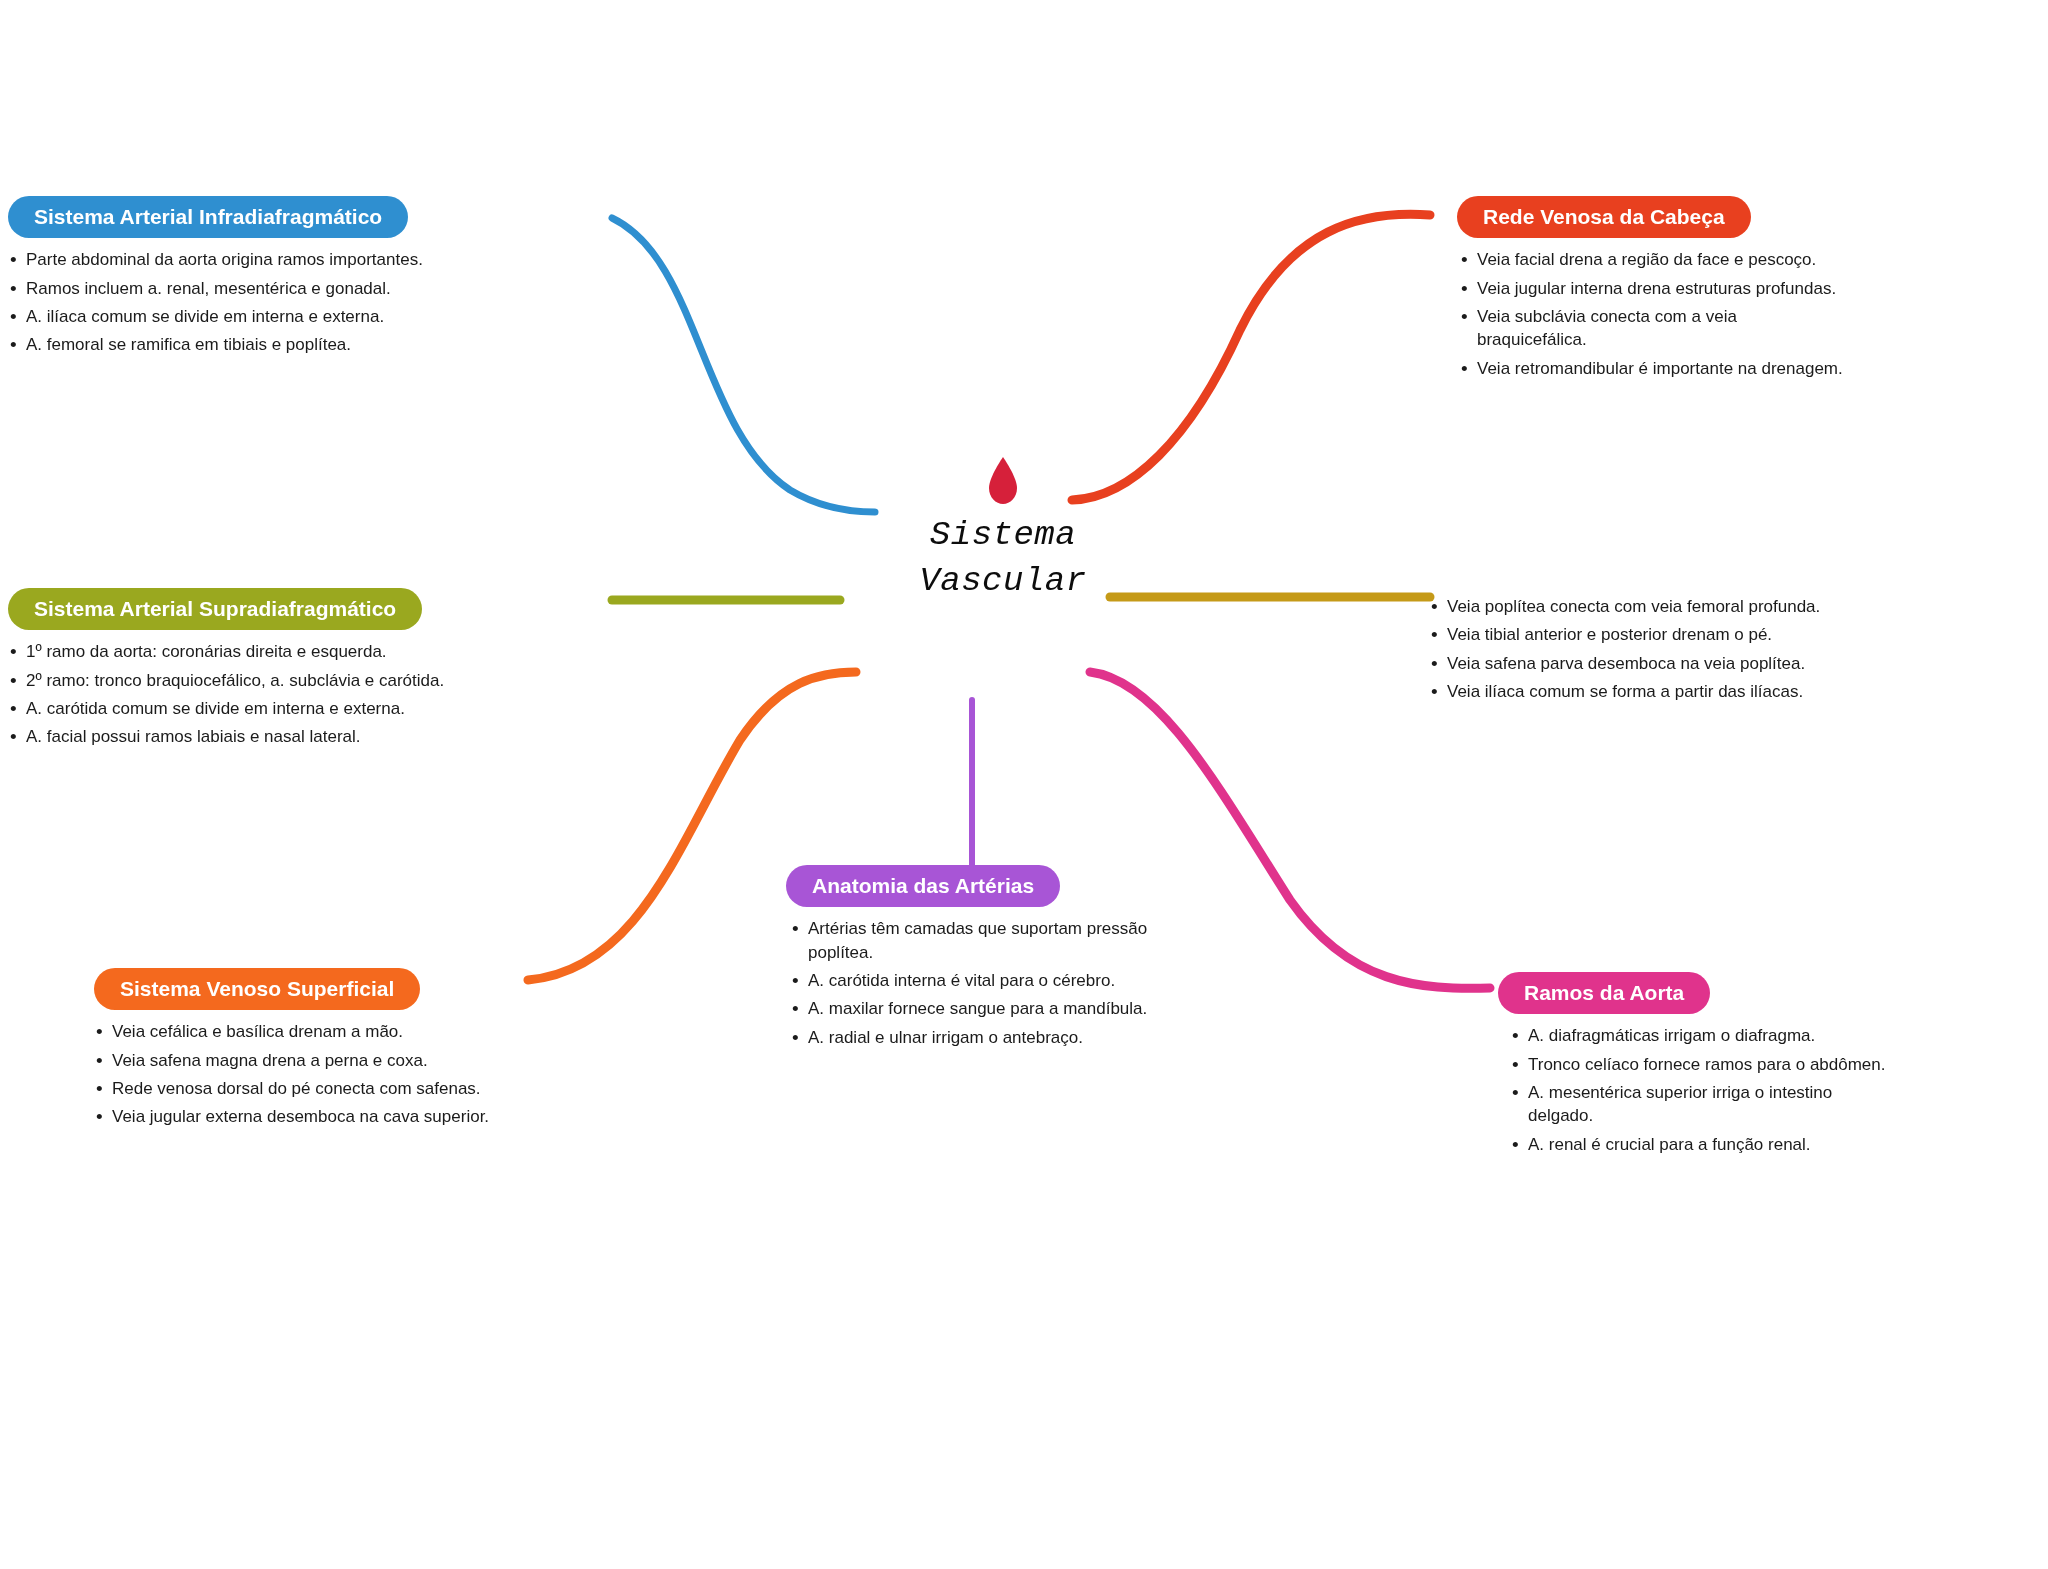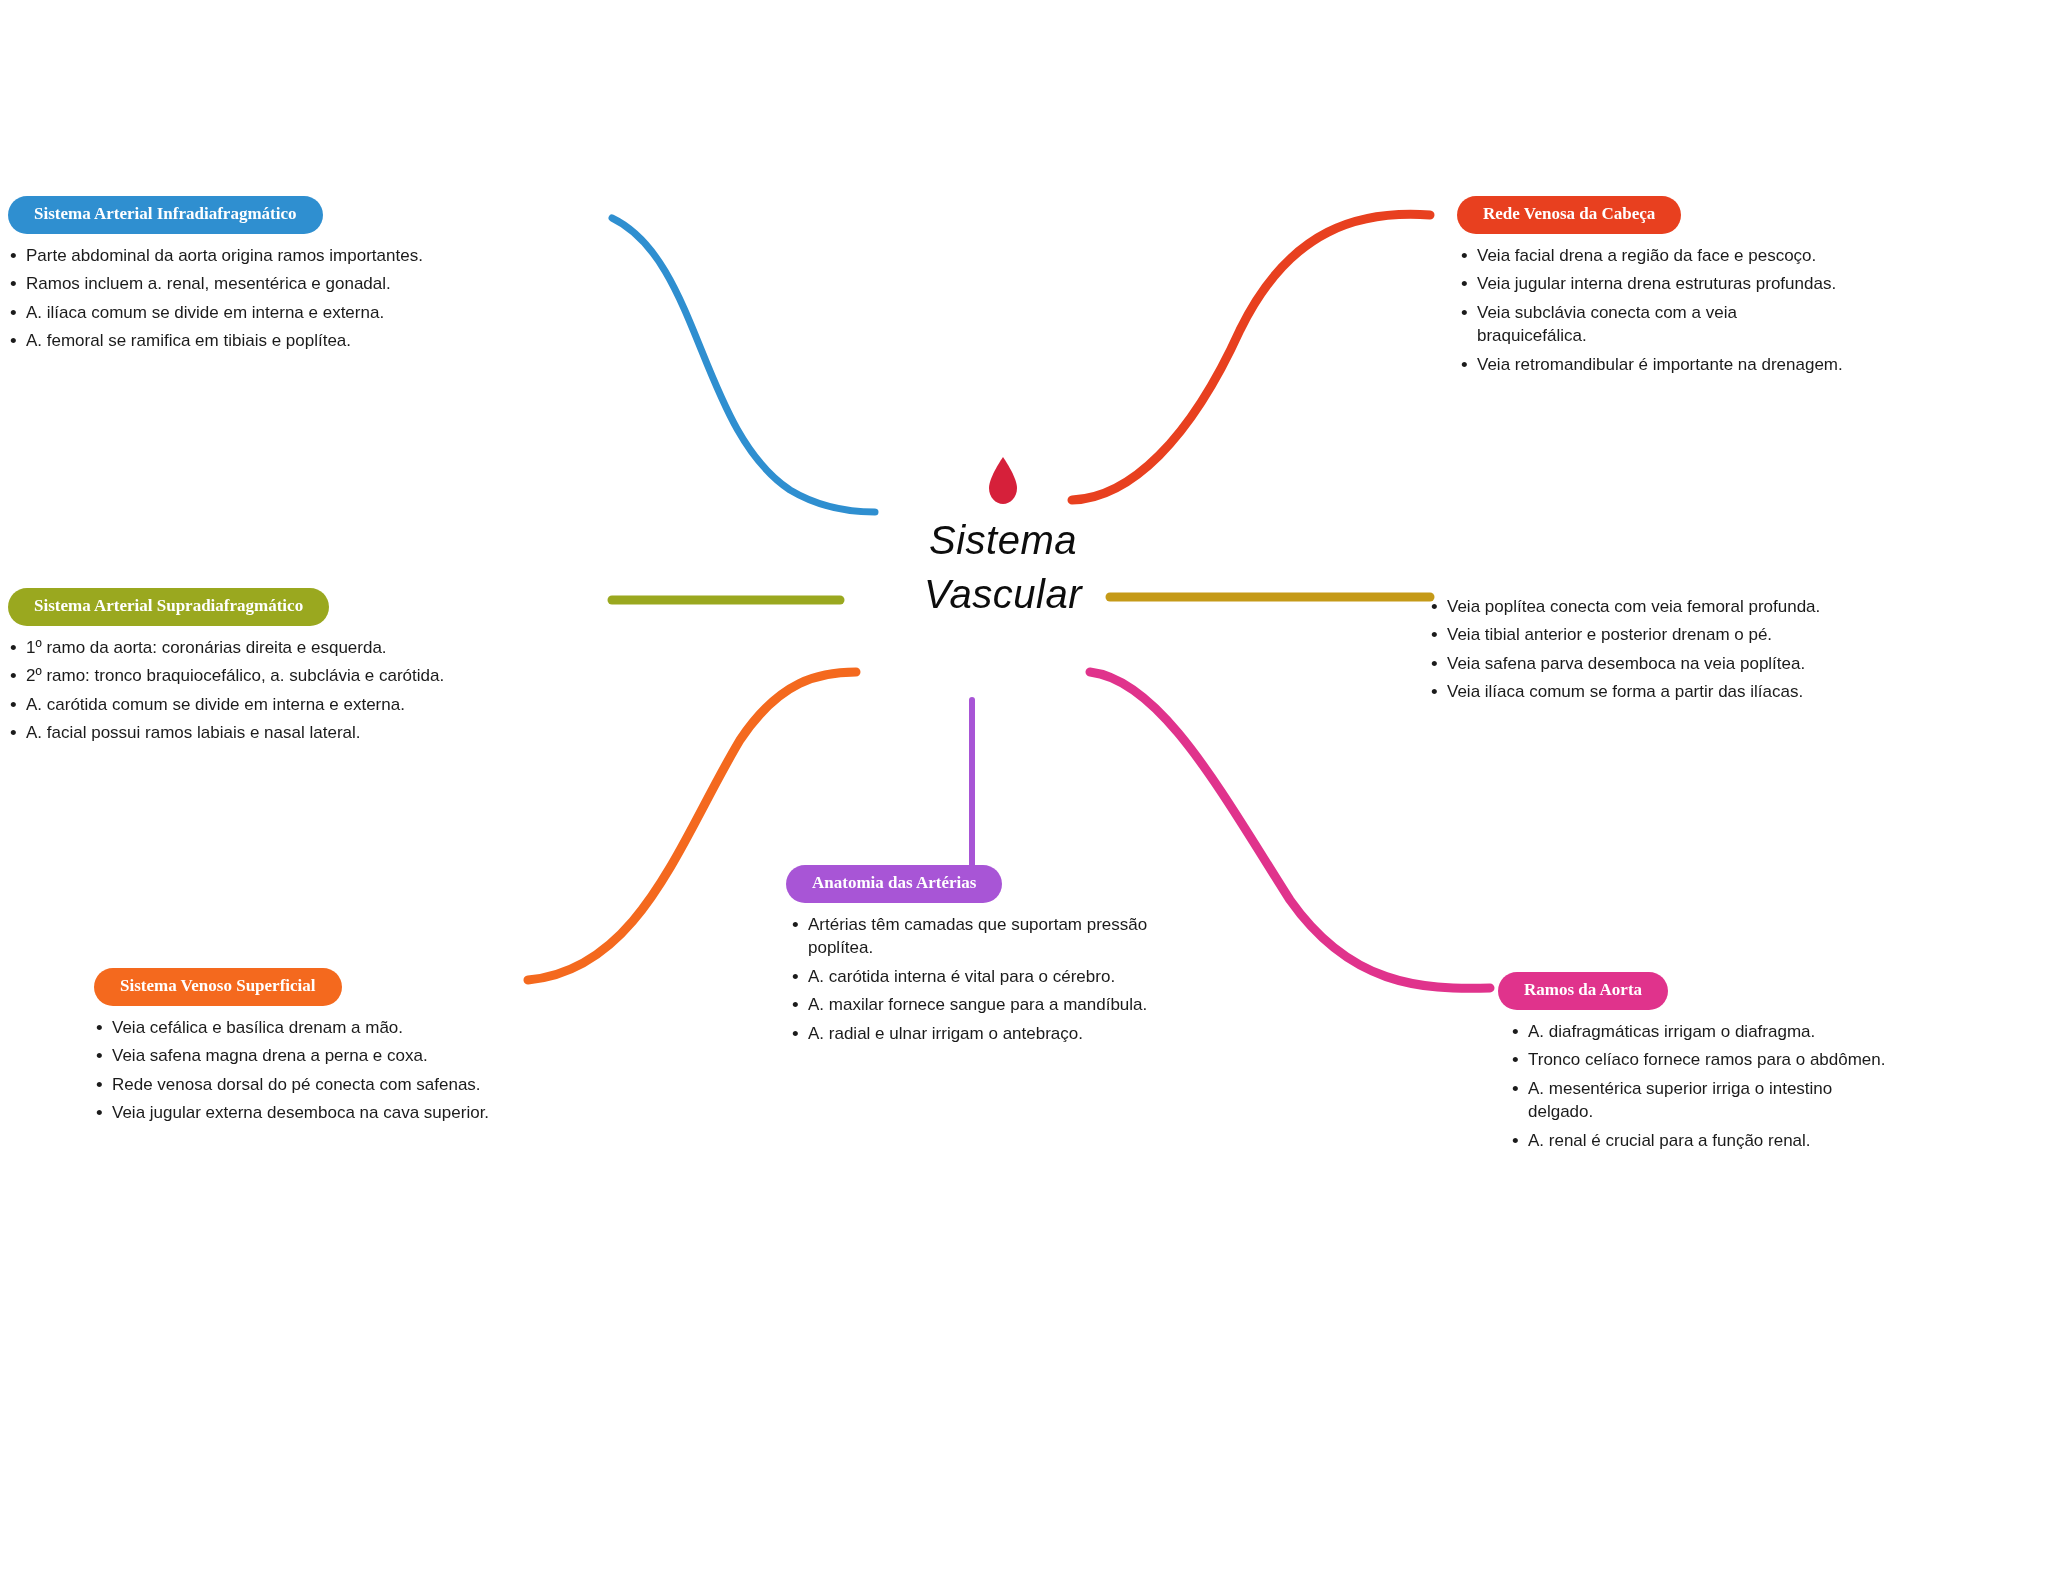--- a/index.html
+++ b/index.html
@@ -33,41 +33,40 @@
     top: 455px;
     width: 330px;
     text-align: center;
   }
   .center .drop {
     width: 40px;
     height: 52px;
     margin: 0 auto 6px auto;
   }
   .center .title {
-    font-family: Liberation Sans, sans-serif;
+    font-family: Liberation Mono, monospace;
     font-style: italic;
-    font-size: 40px;
+    font-size: 34px;
     line-height: 1.35;
     color: #0d0d0d;
     letter-spacing: 0.5px;
   }
   .node {
     position: absolute;
   }
   .pill {
     display: inline-block;
     border-radius: 22px;
     color: #ffffff;
-    font-size: 17px;
+    font-size: 21px;
     font-weight: bold;
     padding: 9px 22px 10px 22px;
     line-height: 1.1;
     white-space: nowrap;
     box-sizing: border-box;
-    font-family: Liberation Serif, serif;
   }
   .pill.wide {
     padding-left: 26px;
     padding-right: 26px;
   }
   ul.items {
     list-style: none;
     margin: 10px 0 0 0;
     padding: 0;
   }

